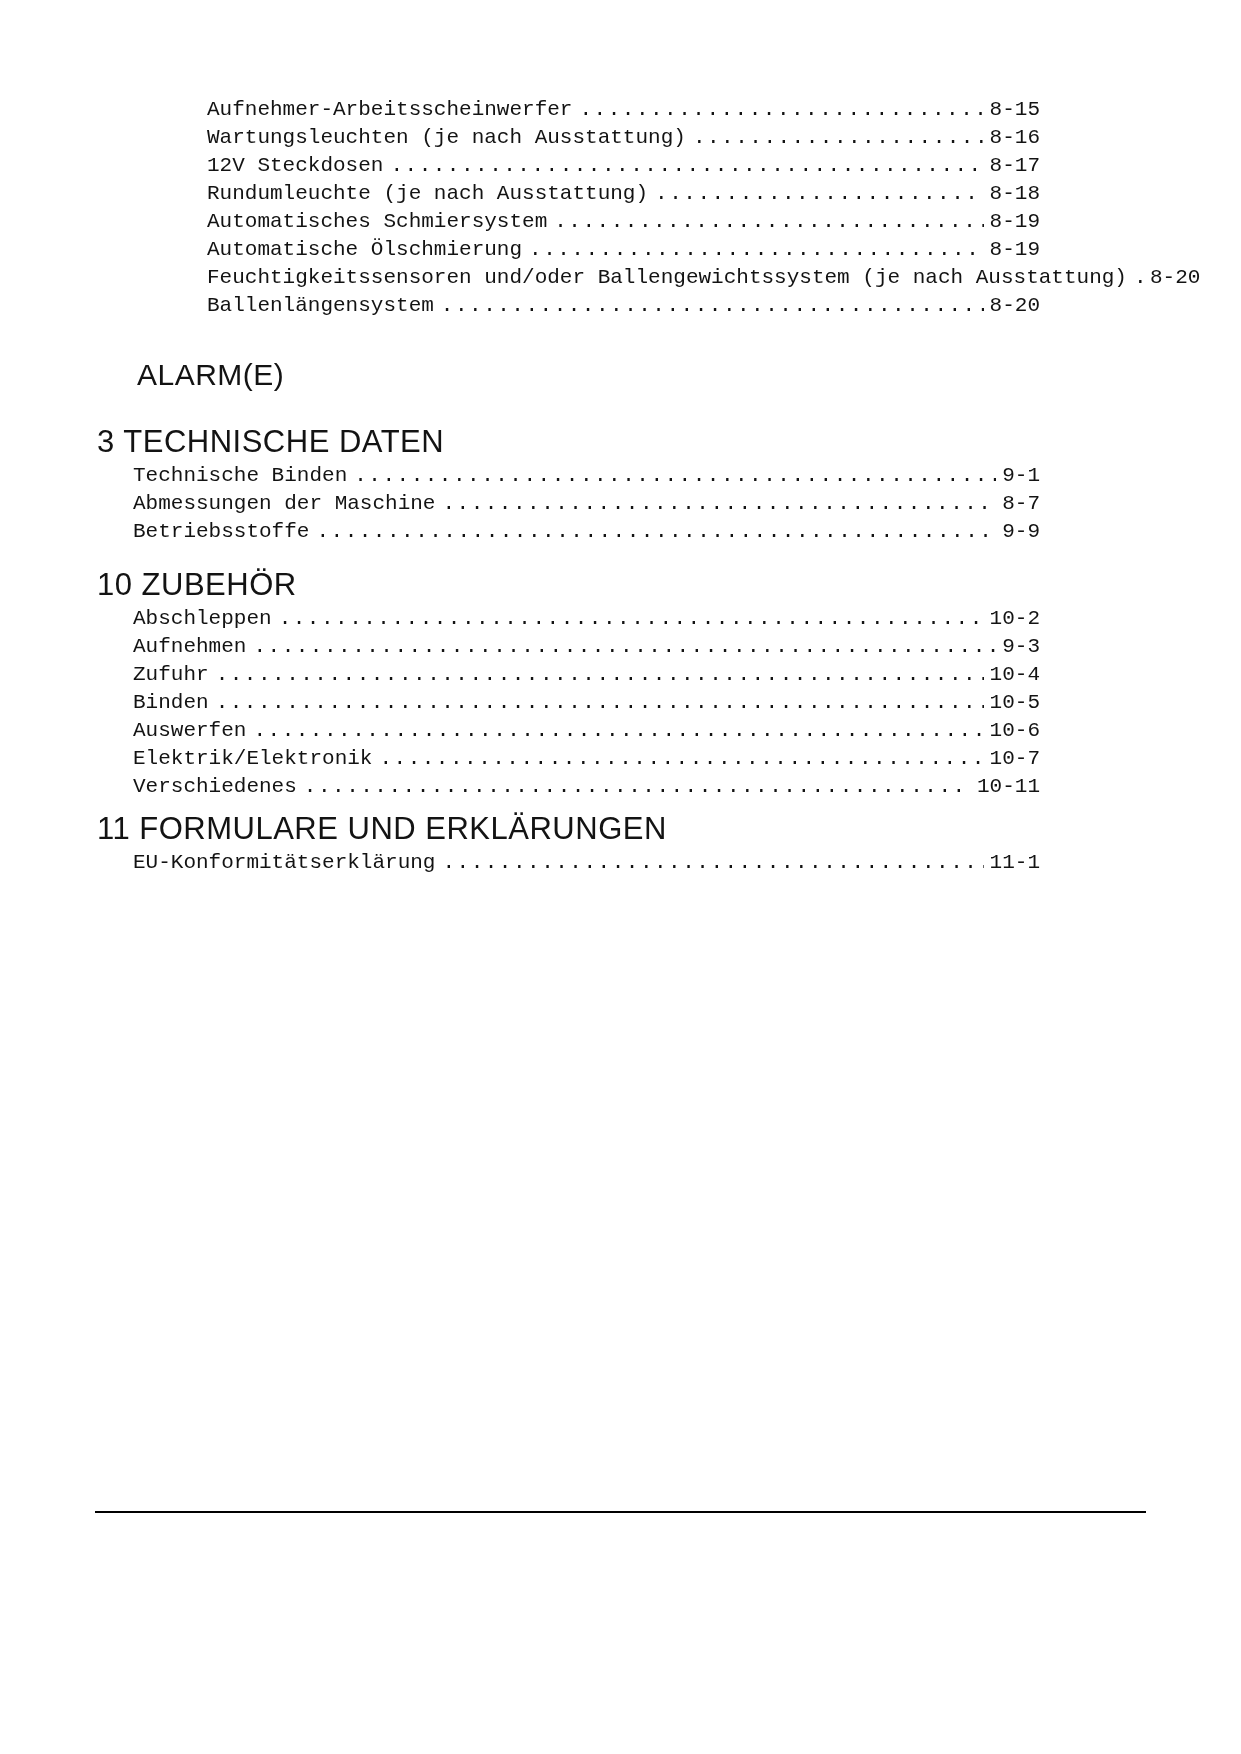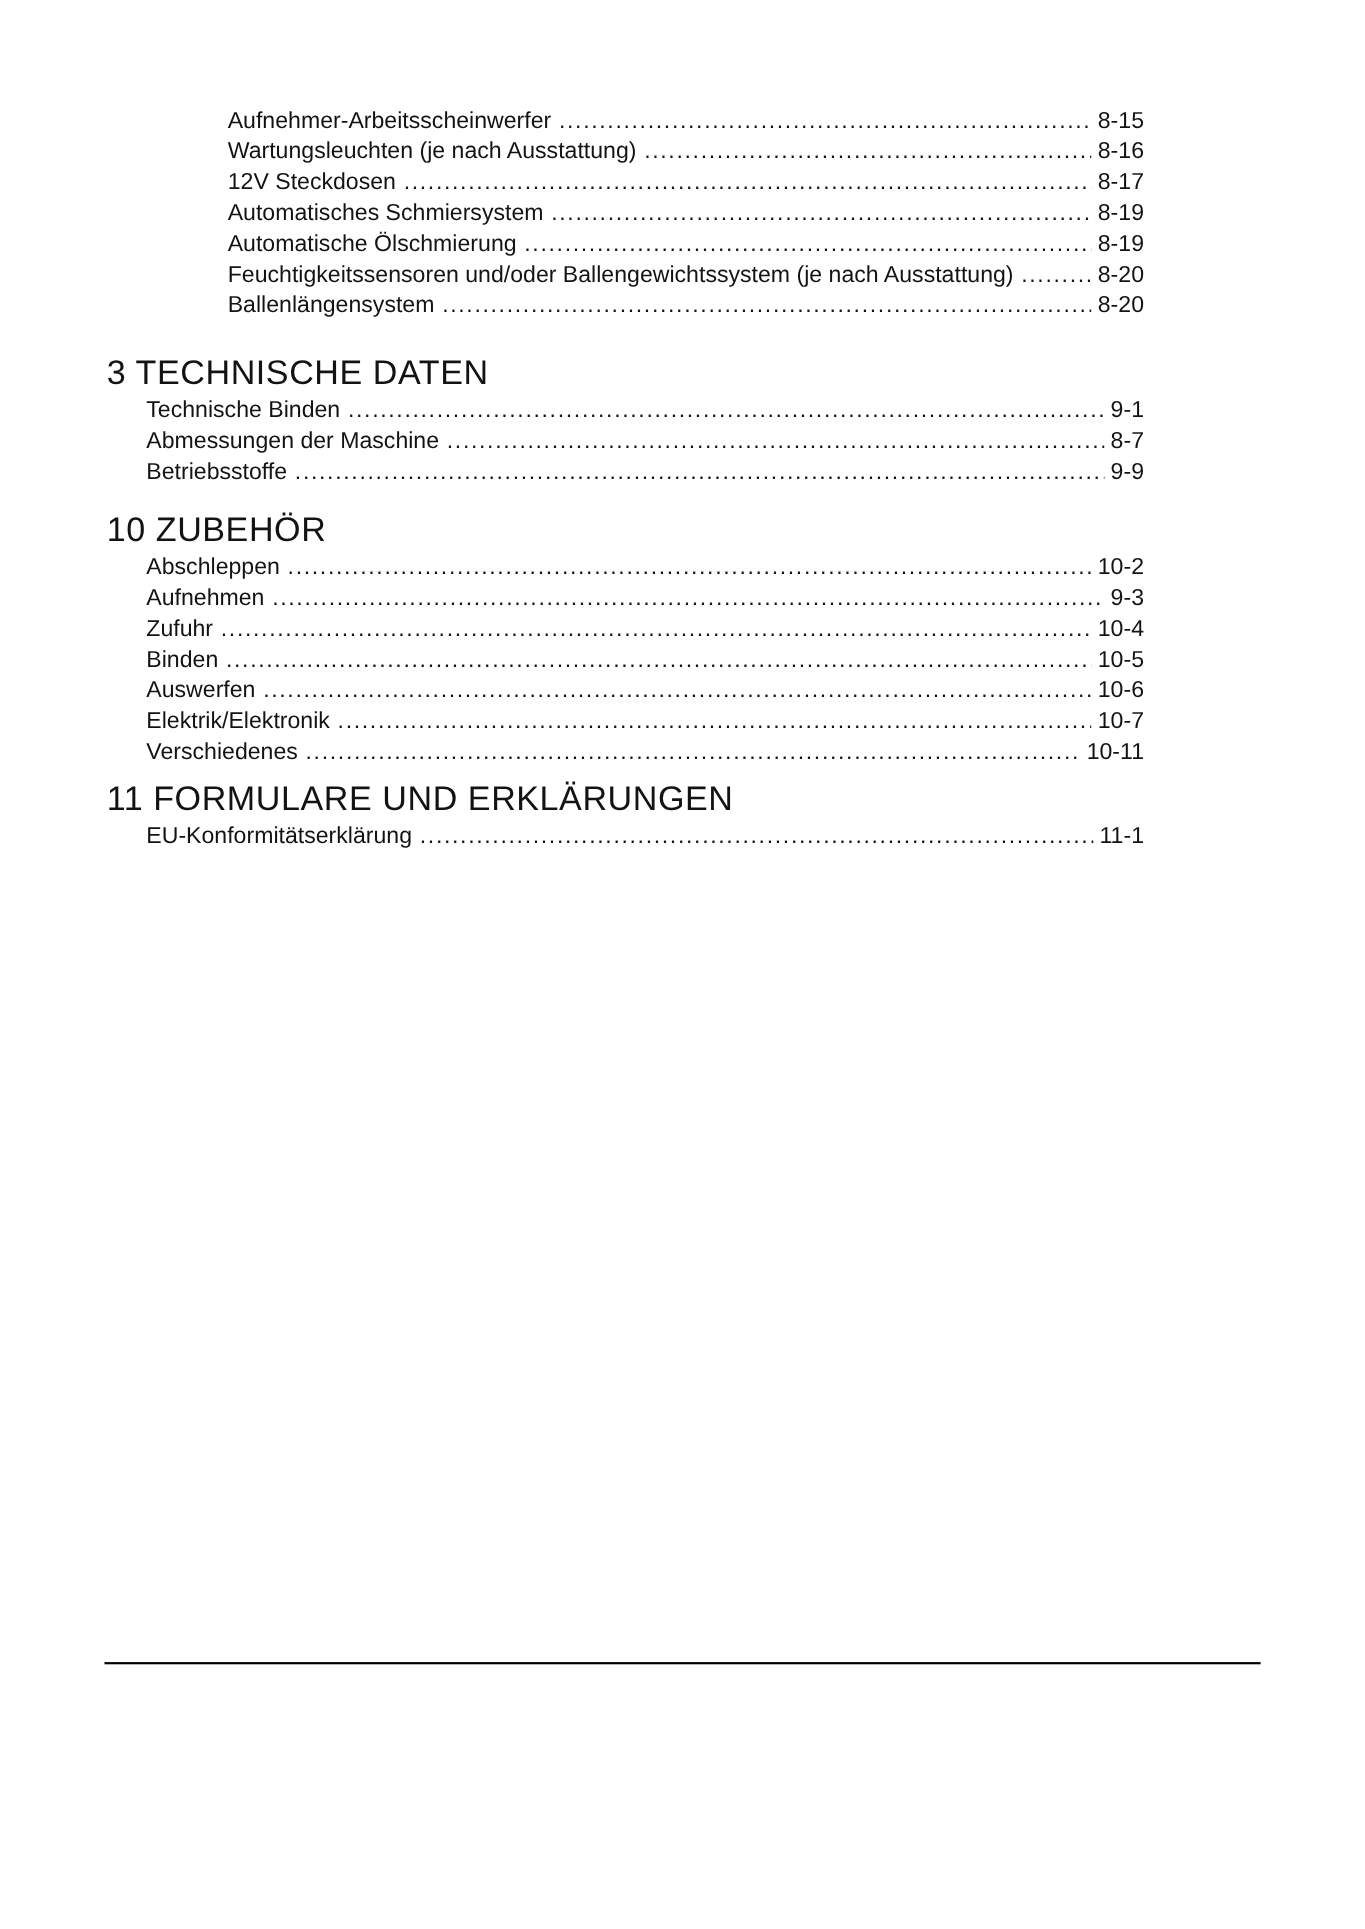--- a/index.html
+++ b/index.html
@@ -18,20 +18,21 @@
     position: absolute;
     left: 97px;
     top: 96px;
     width: 943px;
   }
   .row {
     display: flex;
     align-items: flex-start;
     font-size: 21px;
     line-height: 28px;
+    font-family: Liberation Mono, monospace;
   }
   .row .t  { white-space: nowrap; }
   .row .leader {
     flex: 1 1 auto;
     overflow: hidden;
     white-space: nowrap;
     margin: 0 6px 0 7px;
     min-width: 10px;
   }
   .row .leader::before {
@@ -77,40 +78,46 @@
       <span class="t">Wartungsleuchten (je nach Ausstattung)</span>
       <span class="leader"></span>
       <span class="p">8-16</span>
     </div>
     <div class="row lvl2">
       <span class="t">12V Steckdosen</span>
       <span class="leader"></span>
       <span class="p">8-17</span>
     </div>
     <div class="row lvl2">
+      <span class="t">Rundumleuchte (je nach Ausstattung)</span>
+      <span class="leader"></span>
+      <span class="p">8-18</span>
+    </div>
+    <div class="row lvl2">
       <span class="t">Automatisches Schmiersystem</span>
       <span class="leader"></span>
       <span class="p">8-19</span>
     </div>
     <div class="row lvl2">
       <span class="t">Automatische Ölschmierung</span>
       <span class="leader"></span>
       <span class="p">8-19</span>
     </div>
     <div class="row lvl2">
       <span class="t">Feuchtigkeitssensoren und/oder Ballengewichtssystem (je nach Ausstattung)</span>
       <span class="leader"></span>
       <span class="p">8-20</span>
     </div>
     <div class="row lvl2">
       <span class="t">Ballenlängensystem</span>
       <span class="leader"></span>
       <span class="p">8-20</span>
     </div>
 
+    <div class="heading h-alarm">ALARM(E)</div>
 
     <div class="heading h9">3 TECHNISCHE DATEN</div>
     <div class="row lvl1">
       <span class="t">Technische Binden</span>
       <span class="leader"></span>
       <span class="p">9-1</span>
     </div>
     <div class="row lvl1">
       <span class="t">Abmessungen der Maschine</span>
       <span class="leader"></span>

